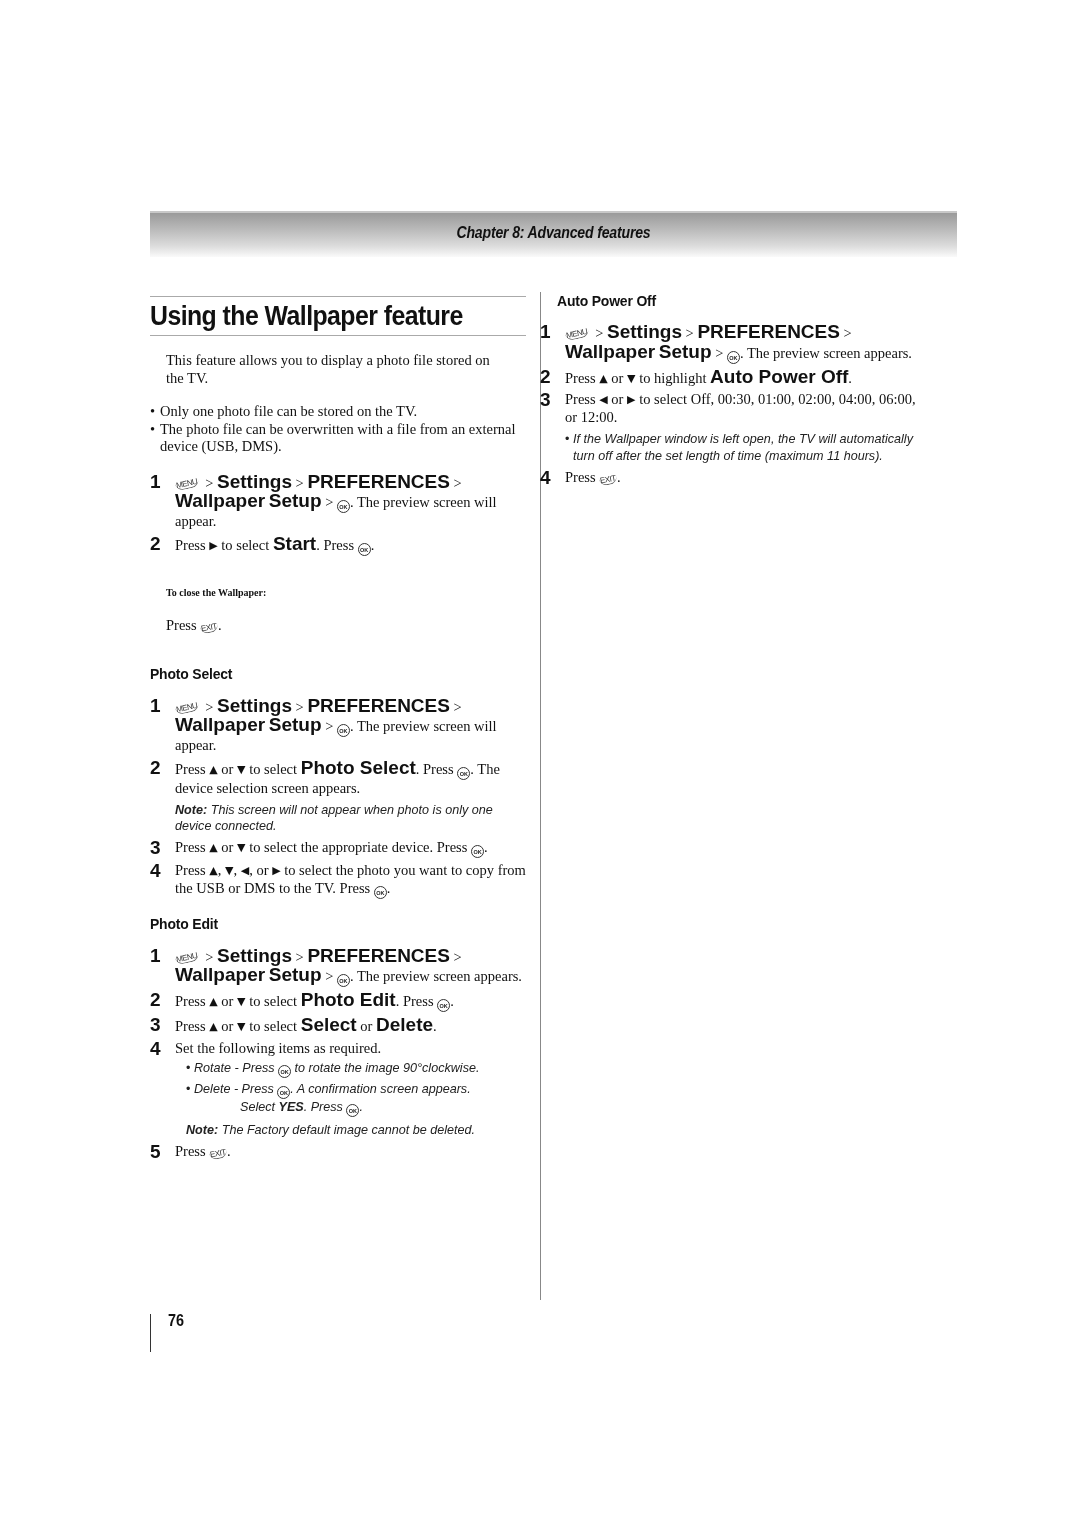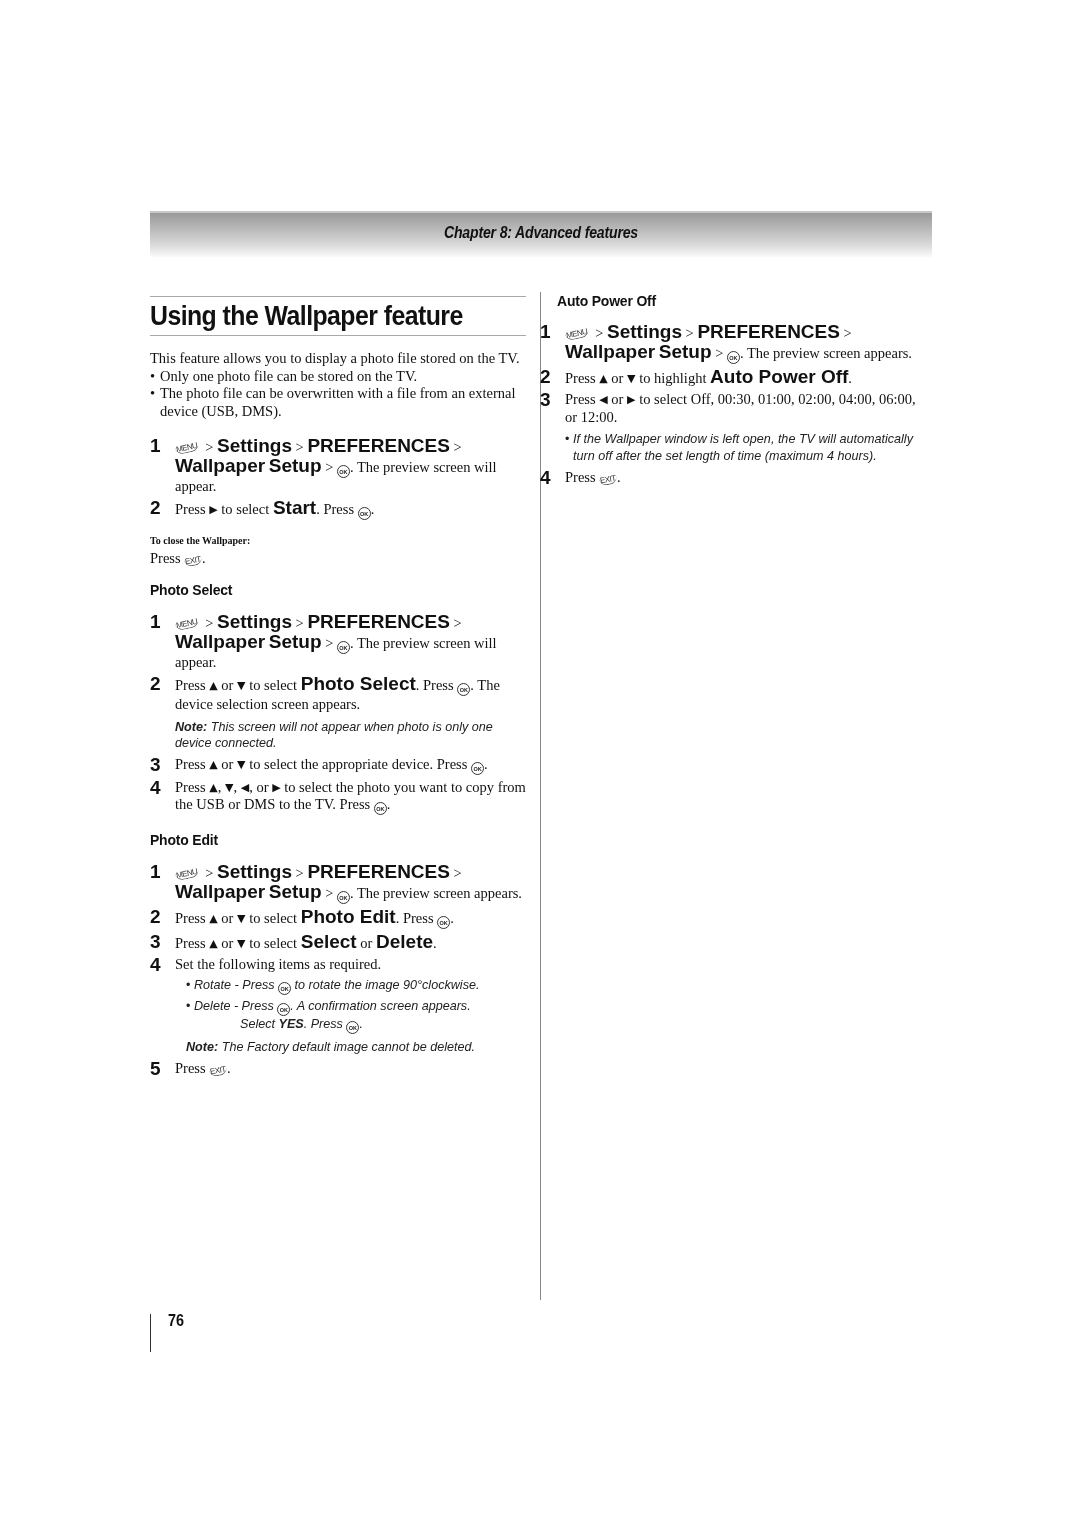--- a/index.html
+++ b/index.html
@@ -2,40 +2,41 @@
 <html><head>
 <meta charset="utf-8">
 <style>
   html, body { margin: 0; padding: 0; background: #ffffff; }
   body { width: 1080px; height: 1528px; position: relative; overflow: hidden; color: #111; }
 
   .chapter-bar {
     position: absolute; left: 150px; top: 211px; width: 782px; height: 44px;
     border-top: 2px solid #c8c8c8;
     background: linear-gradient(to bottom, #9a9a9a 0%, #b8b8b8 35%, #dcdcdc 75%, #fafafa 100%);
+    padding-left: 25px;
   }
   .chapter-title {
     position: absolute; left: 0; right: 0; top: 11px; text-align: center;
     font-family: "Liberation Sans", sans-serif; font-weight: bold; font-style: italic;
     font-size: 16px; color: #111; transform: scaleX(0.88); letter-spacing: -0.2px;
   }
 
   .left-col { position: absolute; left: 150px; top: 296px; width: 376px; }
   .right-col { position: absolute; left: 557px; top: 292px; width: 372px; }
   .col-rule { position: absolute; left: 540px; top: 292px; width: 1px; height: 1008px; background: #888; }
 
   .title-rule-top { height: 1px; background: #aaa; }
   .page-title {
     font-family: "Liberation Sans", sans-serif; font-weight: bold; font-size: 27px;
     margin: 4px 0 4px 0; letter-spacing: -0.6px; transform: scaleX(0.92); transform-origin: left;
     white-space: nowrap; line-height: 30px;
   }
   .title-rule-bottom { height: 1px; background: #aaa; margin-bottom: 14px; }
 
-  p.body { font-family: "Liberation Serif", serif; font-size: 14.5px; line-height: 17.5px; margin: 0; }
+  p.body { font-family: "Liberation Serif", serif; font-size: 14.5px; line-height: 17.5px; margin: 16px; }
   .bullet { display: flex; font-family: "Liberation Serif", serif; font-size: 14.5px; line-height: 17.5px; }
   .bullet .dot { width: 10px; flex: none; }
 
   .section-h {
     font-family: "Liberation Sans", sans-serif; font-weight: bold; font-size: 15.5px;
     transform: scaleX(0.9); transform-origin: left; letter-spacing: -0.2px; white-space: nowrap;
   }
 
   .step { display: flex; align-items: flex-start; font-family: "Liberation Serif", serif; font-size: 14.5px; line-height: 17.5px; }
   .step .num {
@@ -245,21 +246,21 @@
   <div style="height:4px"></div>
   <div class="step" style="margin-left:-17px;">
     <span class="num">3</span>
     <span class="txt">
       <span>Press</span> <span class="tri">◀</span> <span>or</span> <span class="tri">▶</span> <span>to select Off, 00:30, 01:00, 02:00, 04:00, 06:00, or 12:00.</span>
     </span>
   </div>
   <div style="height:5px"></div>
   <div class="subbullet" style="margin-left:8px;">
     <span class="dot">•</span>
-    <span>If the Wallpaper window is left open, the TV will automatically turn off after the set length of time (maximum 4 hours).</span>
+    <span>If the Wallpaper window is left open, the TV will automatically turn off after the set length of time (maximum 11 hours).</span>
   </div>
   <div style="height:5px"></div>
   <div class="step" style="margin-left:-17px;">
     <span class="num">4</span>
     <span class="txt"><span>Press</span> <span class="exit-icon">EXIT</span>.</span>
   </div>
 </div>
 
 <div class="footer-rule"></div>
 <div class="page-num">76</div>

